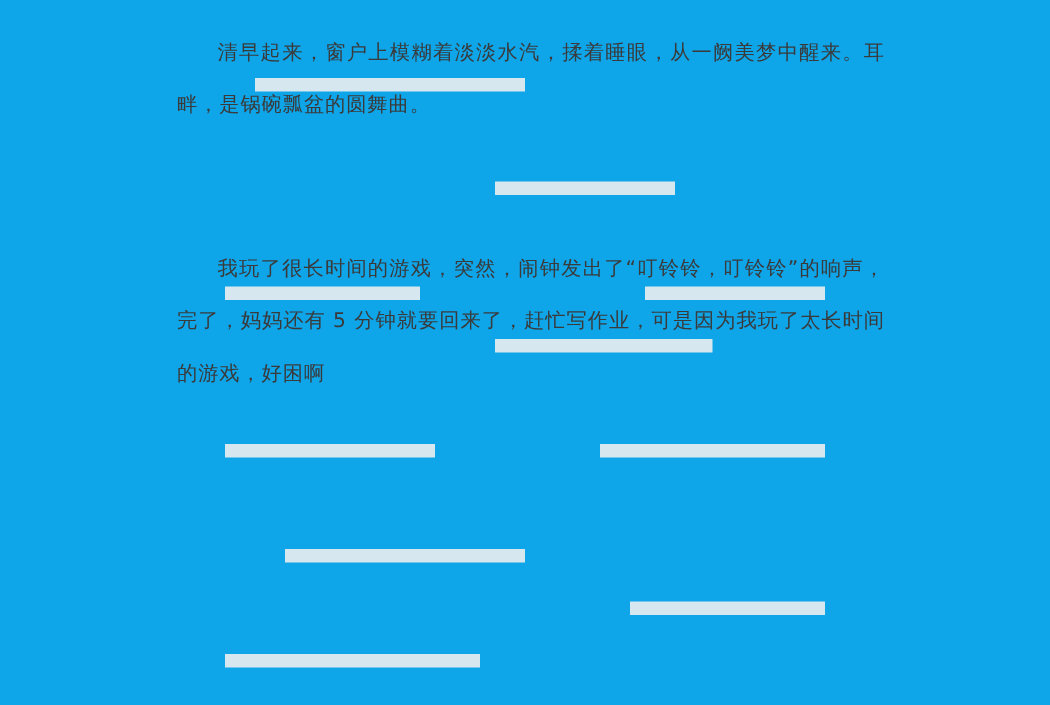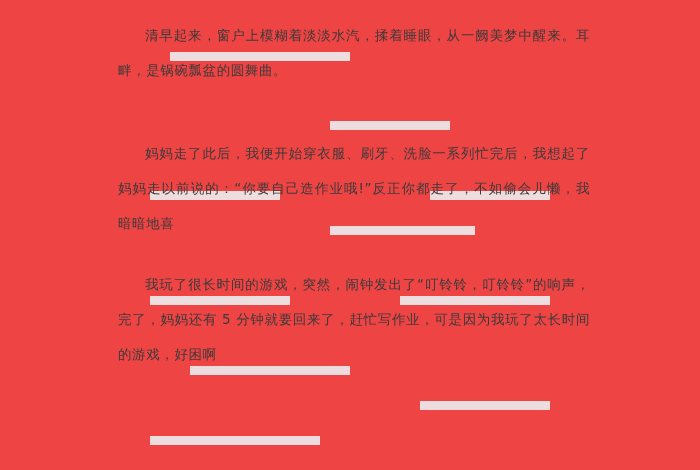--- a/index.html
+++ b/index.html
@@ -10,21 +10,21 @@
   body {
     width: 700px;
     height: 470px;
     overflow: hidden;
     font-family: "DejaVu Sans", sans-serif;
   }
   .page {
     position: relative;
     width: 700px;
     height: 470px;
-    background: #ef4444;
+    background: #0ea5e9;
     box-sizing: border-box;
     padding: 0;
   }
   .doc-body {
     position: absolute;
     left: 118px;
     top: 0px;
     width: 472px;
   }
   .para {
@@ -66,18 +66,17 @@
   <div class="streak" style="left:400px;top:296px;width:150px;height:9px;"></div>
   <div class="streak" style="left:190px;top:366px;width:160px;height:9px;"></div>
   <div class="streak" style="left:420px;top:401px;width:130px;height:9px;"></div>
   <div class="streak" style="left:150px;top:436px;width:170px;height:9px;"></div>
 
   <div class="doc-body">
     <div class="gap-sm"></div>
     <p class="para indent">清早起来，窗户上模糊着淡淡水汽，揉着睡眼，从一阙美梦中醒来。耳畔，是锅碗瓢盆的圆舞曲。</p>
     <div class="gap-md"></div>
     <div class="gap-md"></div>
-    <p class="para indent">妈妈走了此后，我便开始穿衣服、刷牙、洗脸一系列忙完后，我想起了妈妈走以前说的：“你要自己造作业哦!”反正你都走了，不如偷会儿懒，我暗暗地喜</p>
     <div class="gap-lg"></div>
     <p class="para indent">我玩了很长时间的游戏，突然，闹钟发出了“叮铃铃，叮铃铃”的响声，完了，妈妈还有 5 分钟就要回来了，赶忙写作业，可是因为我玩了太长时间的游戏，好困啊</p>
   </div>
 
 </div>
 
 </body></html>

